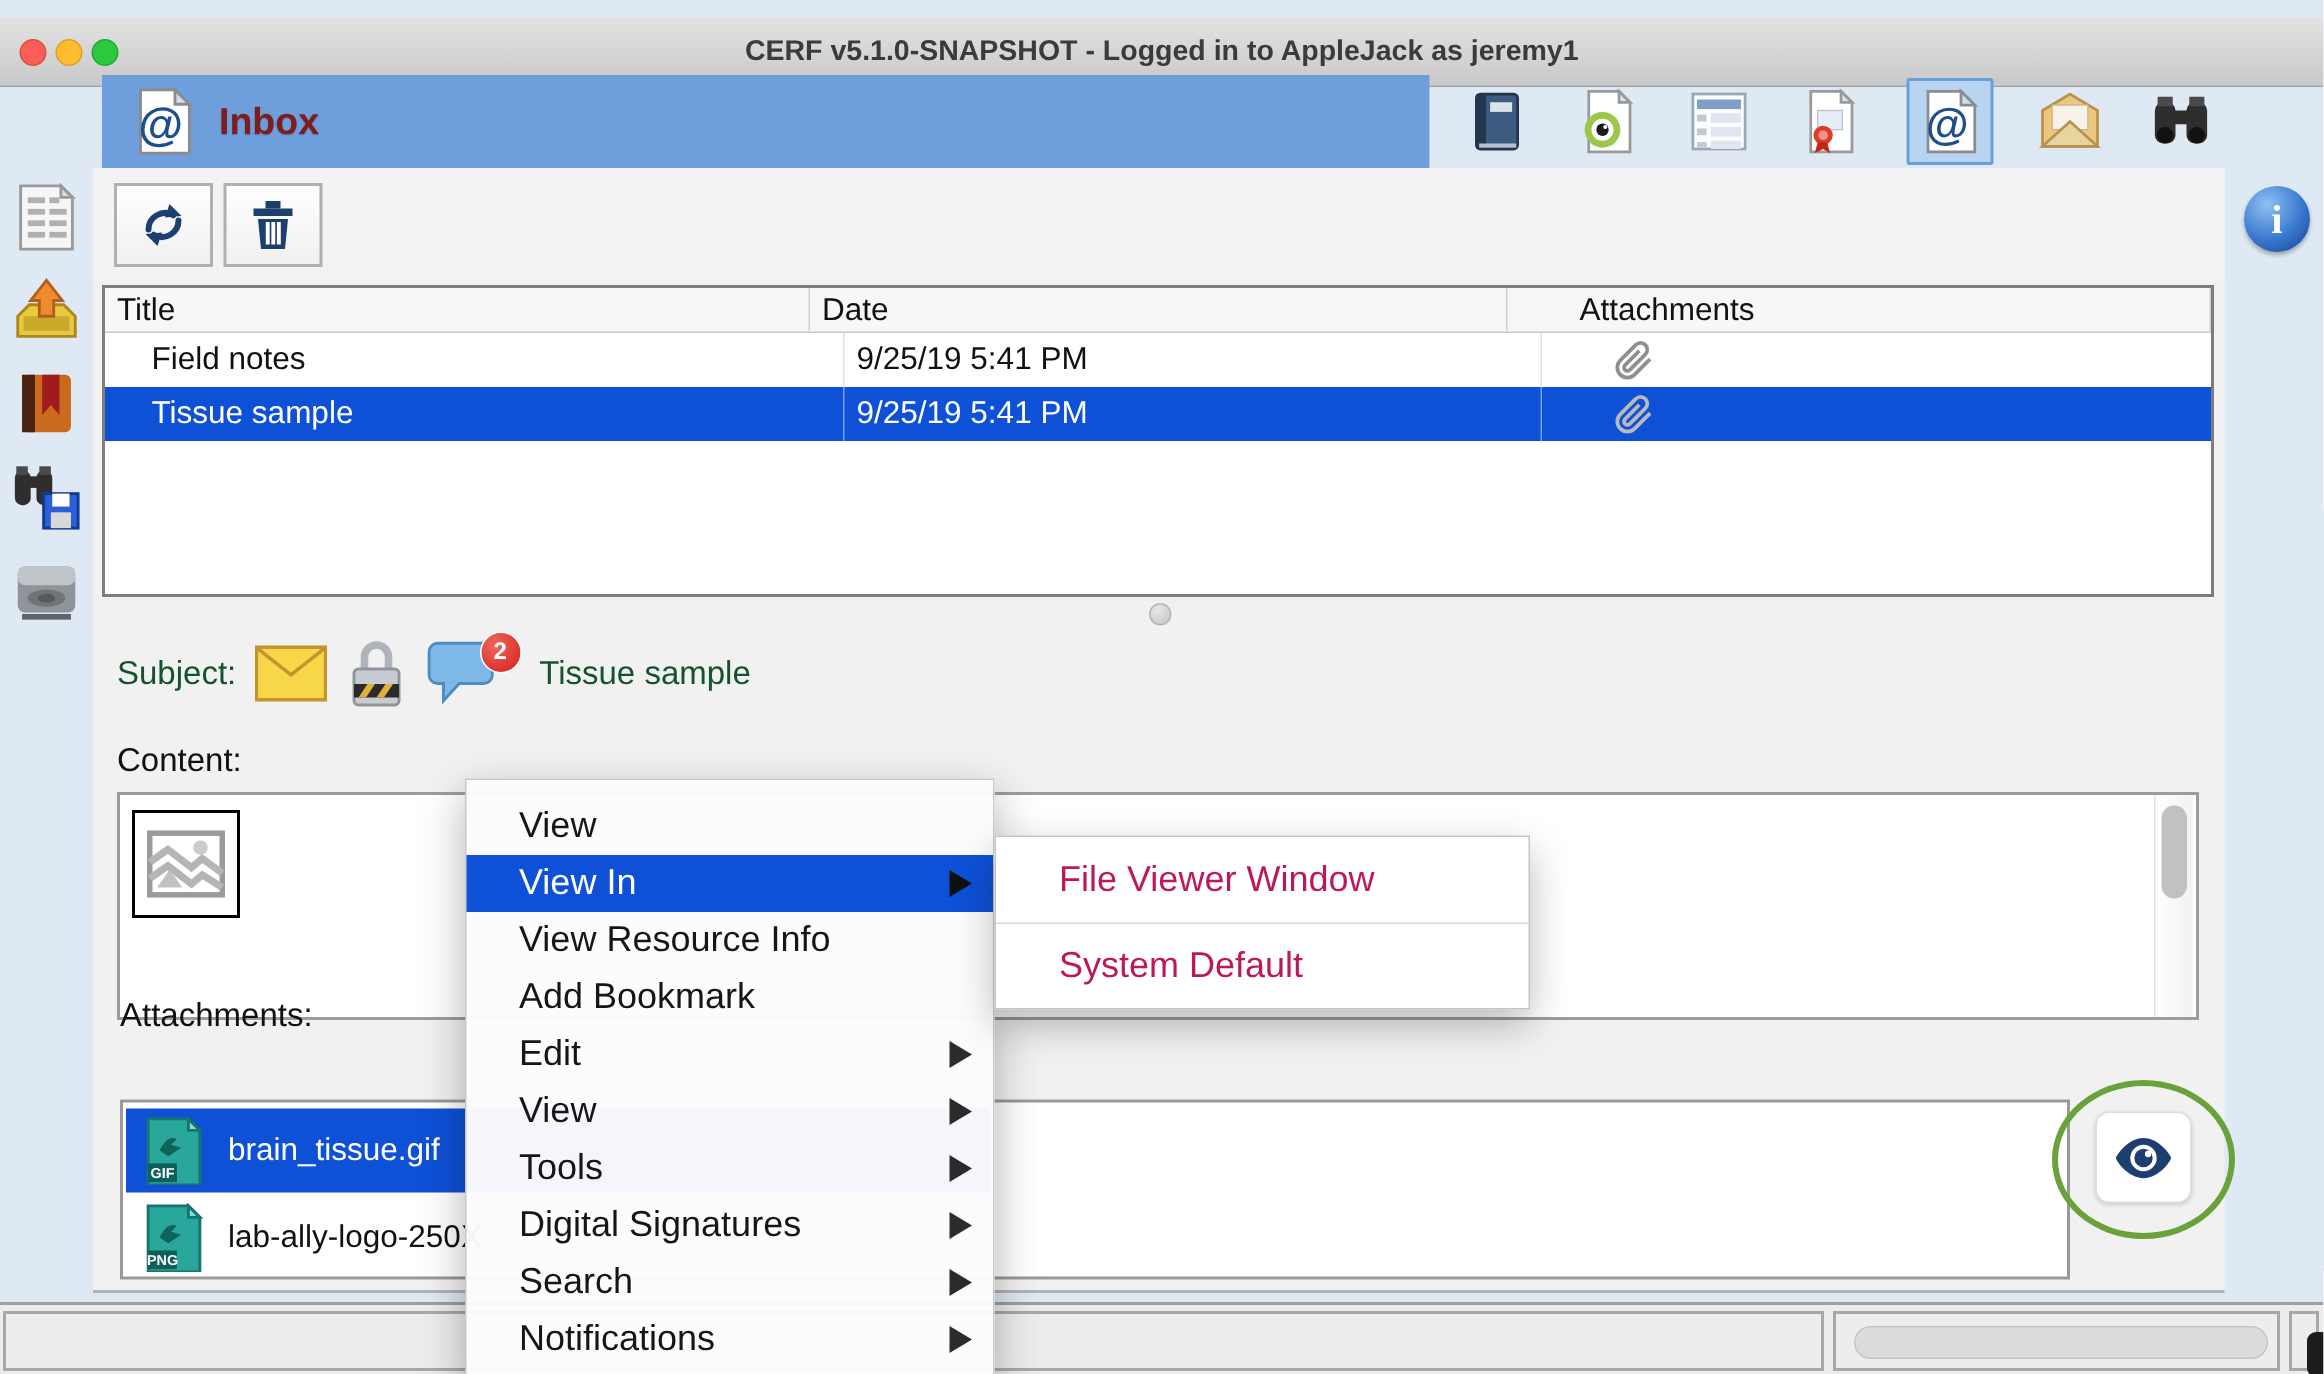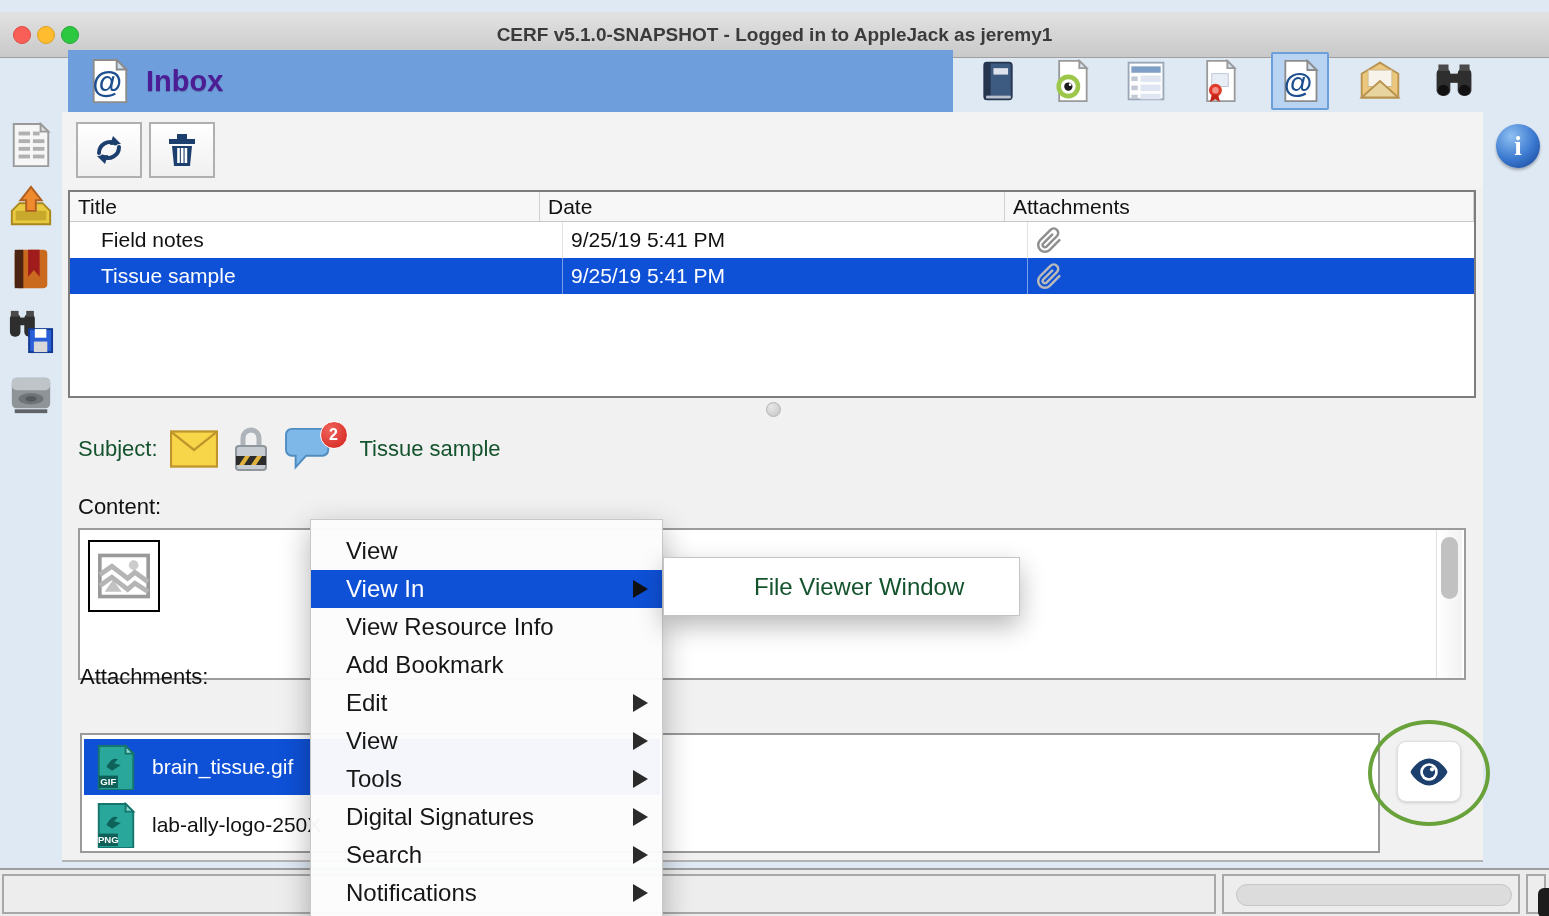--- a/index.html
+++ b/index.html
@@ -19,21 +19,21 @@
 
   
   .sidebar { position:absolute; left:0; top:112px; width:62px; display:flex; flex-direction:column;
     align-items:center; padding-top:8px; gap:12px; }
   .side-btn { width:50px; height:50px; display:flex; align-items:center; justify-content:center; }
   .side-btn svg { width:46px; height:46px; }
 
   
   .hdrbar { position:absolute; left:68px; top:50px; width:885px; height:62px; background:#6f9edd;
     display:flex; align-items:center; padding-left:18px; gap:14px; }
-  .hdrbar .htitle { color:#4c1d95; font-size:29px; font-weight:bold; text-shadow:0 1px 1px rgba(0,0,0,.25); }
+  .hdrbar .htitle { color:#7f1d1d; font-size:25px; font-weight:bold; text-shadow:0 1px 1px rgba(0,0,0,.25); }
   .hdr-icon svg { width:46px; height:46px; display:block; }
   .navicons { position:absolute; left:953px; top:50px; right:0; height:62px; display:flex;
     align-items:center; gap:28px; padding-left:22px; }
   .nvi { width:46px; height:46px; display:flex; align-items:center; justify-content:center; }
   .nvi svg { width:44px; height:44px; }
   .nvi.selected { width:58px; height:58px; background:#b9d4f2; border:2px solid #6b9fd8; border-radius:2px; }
 
   
   .mainpanel { position:absolute; left:62px; top:112px; width:1421px; height:750px;
     background:#f1f1f1; border-bottom:2px solid #b3b3b3; }
@@ -47,21 +47,21 @@
     align-items:center; justify-content:center; box-shadow:0 2px 3px rgba(0,0,0,.3); }
   .info-btn span { color:#fff; font-size:27px; font-weight:bold; font-family:"Liberation Serif",serif; line-height:1; }
 
   
   .msg-table { position:absolute; left:68px; top:190px; width:1408px; height:208px; background:#fff;
     border:2px solid #7d7d7d; font-size:21px; color:#111; }
   .trow { display:flex; align-items:flex-end; }
   .thead { height:30px; background:#f7f7f7; border-bottom:1px solid #c9c9c9; }
   .tbodyrow { height:36px;padding-left:23px; }
   .cell { height:100%; display:flex; align-items:center; padding-left:8px; border-right:1px solid #e2e2e2; }
-  .c-title { width:470px; } .c-date { width:465px; } .c-att { flex:1; border-right:none; }
+  .c-title { width:470px; } .c-date { width:465px; } .c-att { flex:1; border-right:none;margin-left:40px; }
   .thead .cell { border-right:1px solid #cfcfcf; }
   .tbodyrow.selected { background:#0e51d7; color:#fff; }
   .tbodyrow.selected .cell { border-right-color:rgba(255,255,255,.45); }
   .clip svg { width:27px; height:27px; }
 
   .splitter-dot { position:absolute; left:766px; top:402px; width:15px; height:15px; border-radius:50%;
     background:radial-gradient(circle at 35% 30%, #e8e8e8, #c2c2c2); border:1px solid #b5b5b5; }
 
   
   .lbl { position:absolute; font-size:22px; color:#111; }
@@ -110,21 +110,21 @@
     border:1px solid #c8c8c8; box-shadow:0 10px 28px rgba(0,0,0,.30); padding:12px 0; z-index:50; }
   .mi { position:relative; height:38px; display:flex; align-items:center; padding-left:35px;
     font-size:24px; color:#161616; }
   .mi.hl { background:#0e51d7; color:#fff; }
   .arrow { position:absolute; right:14px; width:0; height:0; border-top:9px solid transparent;
     border-bottom:9px solid transparent; border-left:15px solid #2b2b2b; }
   .mi.hl .arrow { border-left-color:#111; }
 
   .submenu { position:absolute; left:663px; top:557px; width:357px; background:#fff;
     border:1px solid #c4c4c4; box-shadow:0 10px 26px rgba(0,0,0,.28); z-index:51; }
-  .smi { height:57px; display:flex; align-items:center; padding-left:58px; font-size:24px; color:#14532d;margin-left:32px; }
+  .smi { height:57px; display:flex; align-items:center; padding-left:42px; font-size:24px; color:#be185d; }
   .smi + .smi { border-top:1px solid #d8d8d8; }
 </style>
 </head>
 <body>
 
 <div class="screen">
 
   <div class="titlebar">
     <span class="tl red"></span>
     <span class="tl yellow"></span>
@@ -435,15 +435,16 @@
       <span class="arrow"></span>
     </div>
     <div class="mi">
       <span>Notifications</span>
       <span class="arrow"></span>
     </div>
   </div>
 
   <div class="submenu">
     <div class="smi">File Viewer Window</div>
+    <div class="smi">System Default</div>
   </div>
 
 </div>
 
 </body></html>

